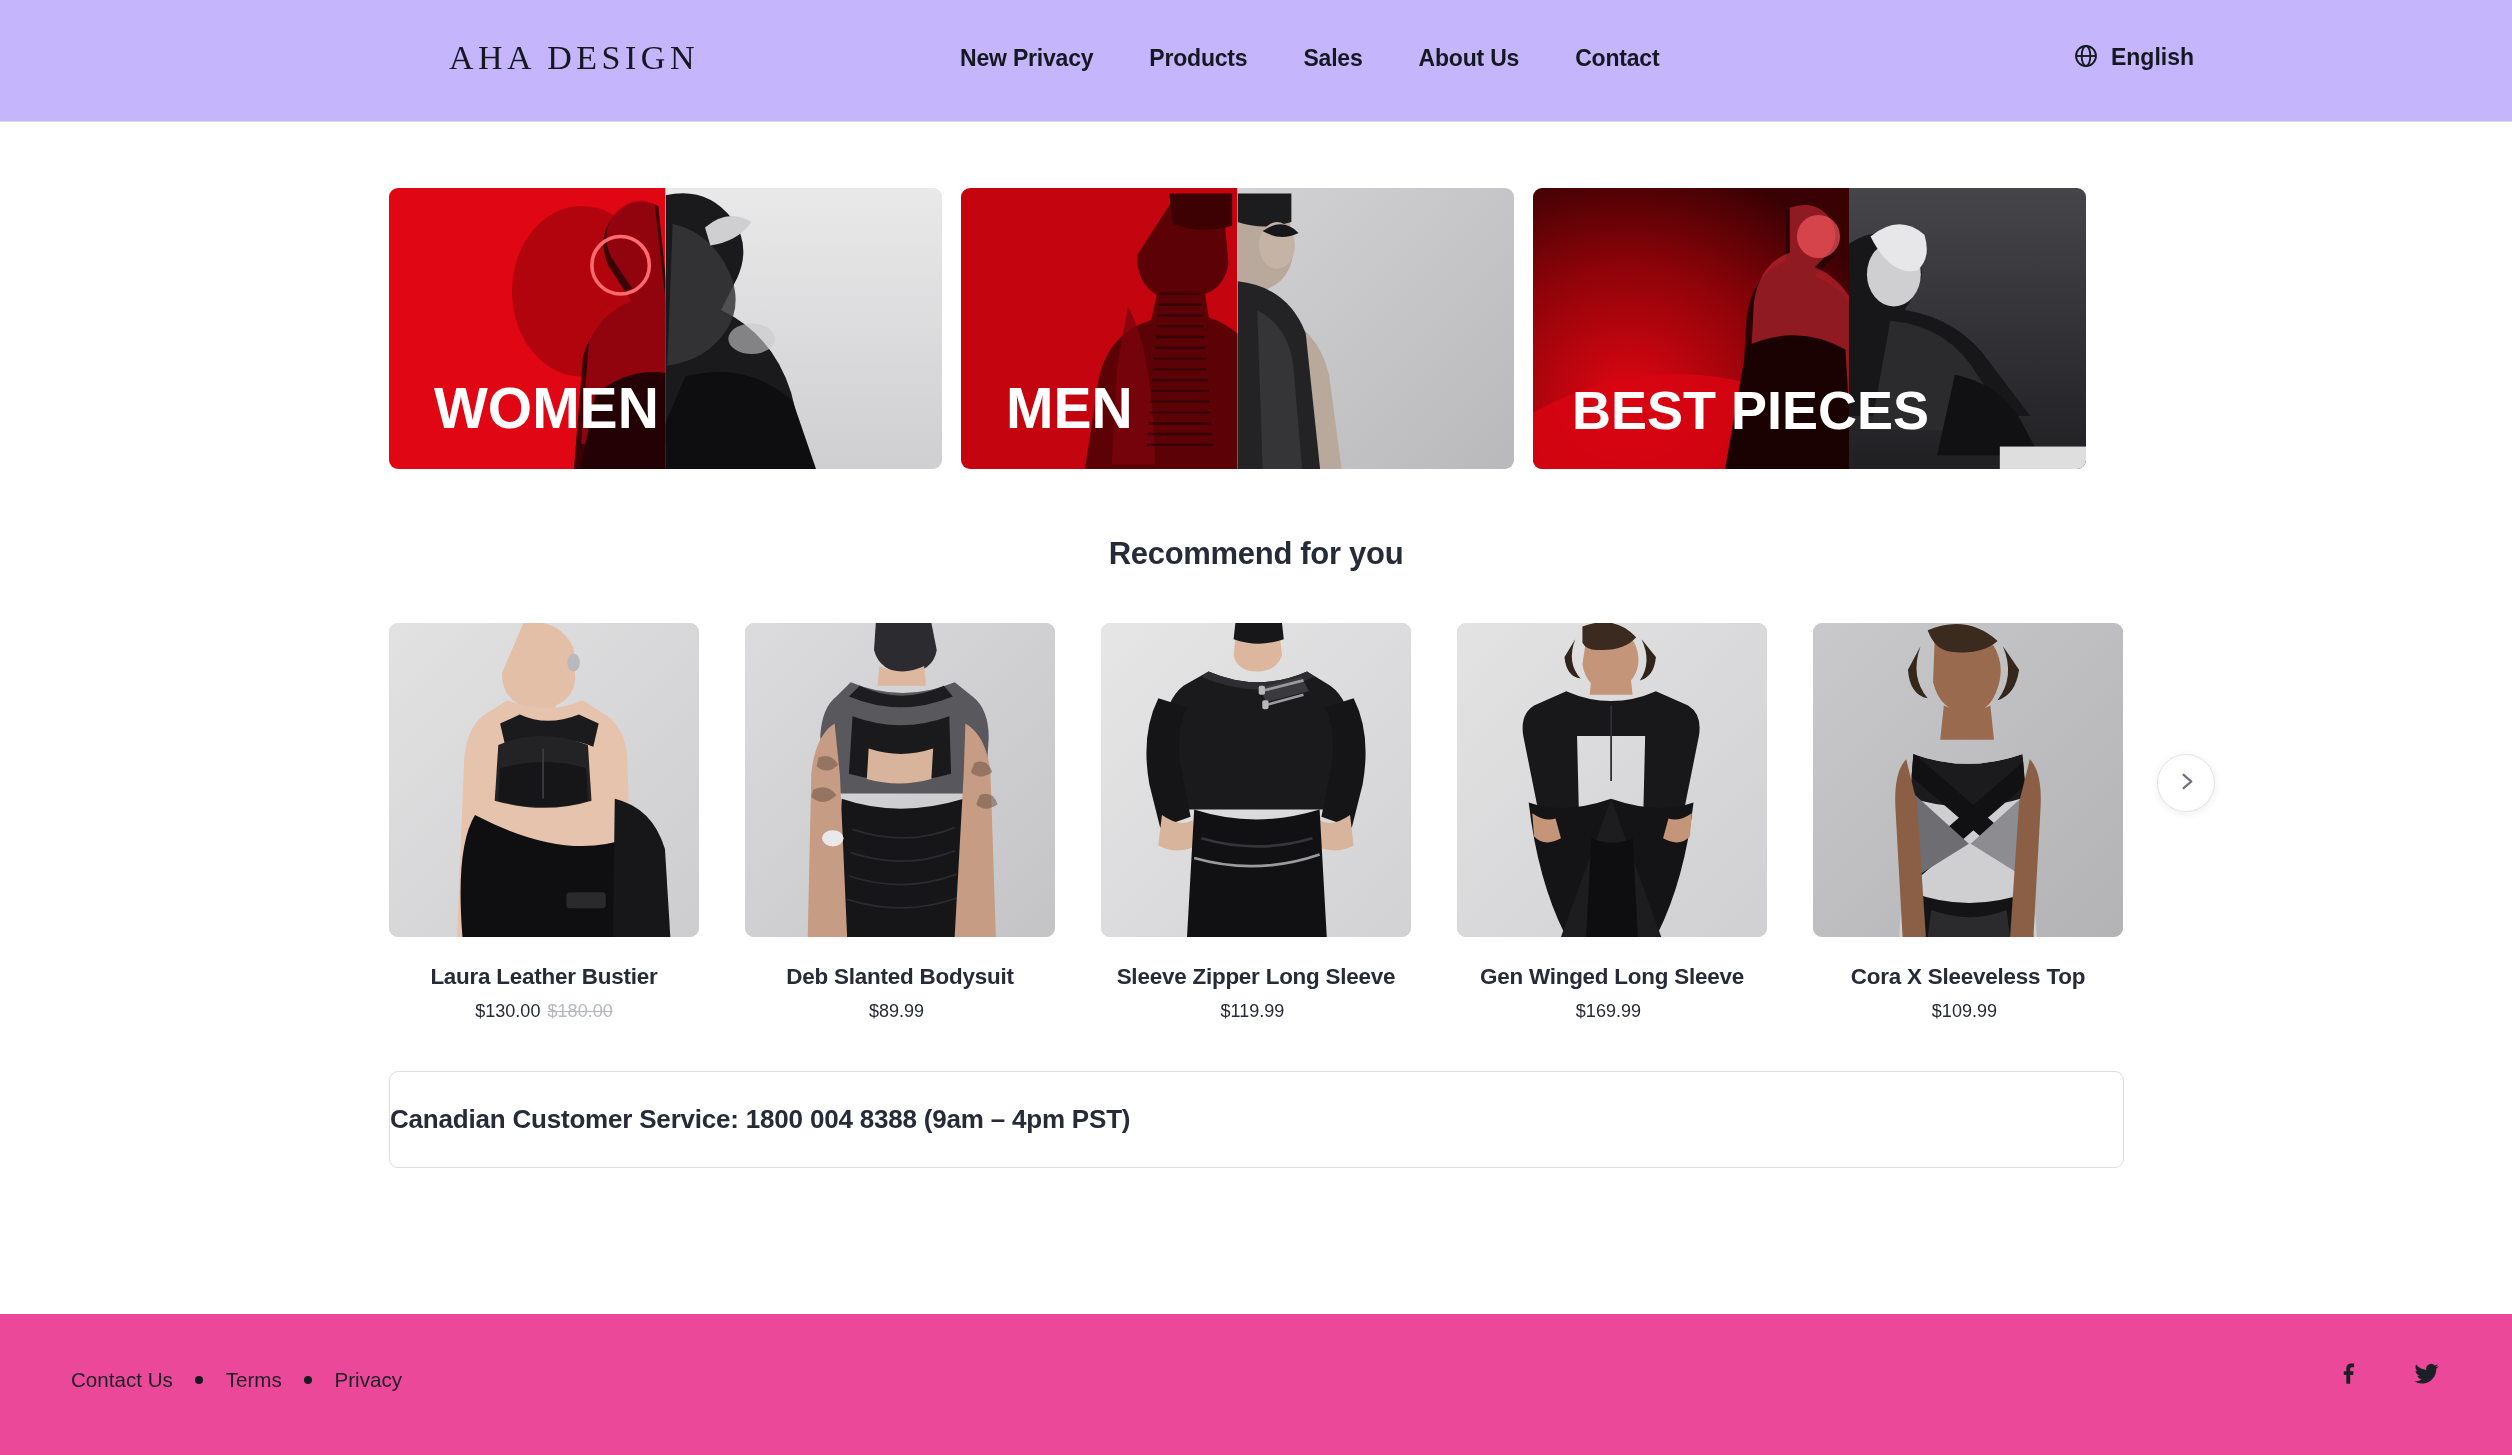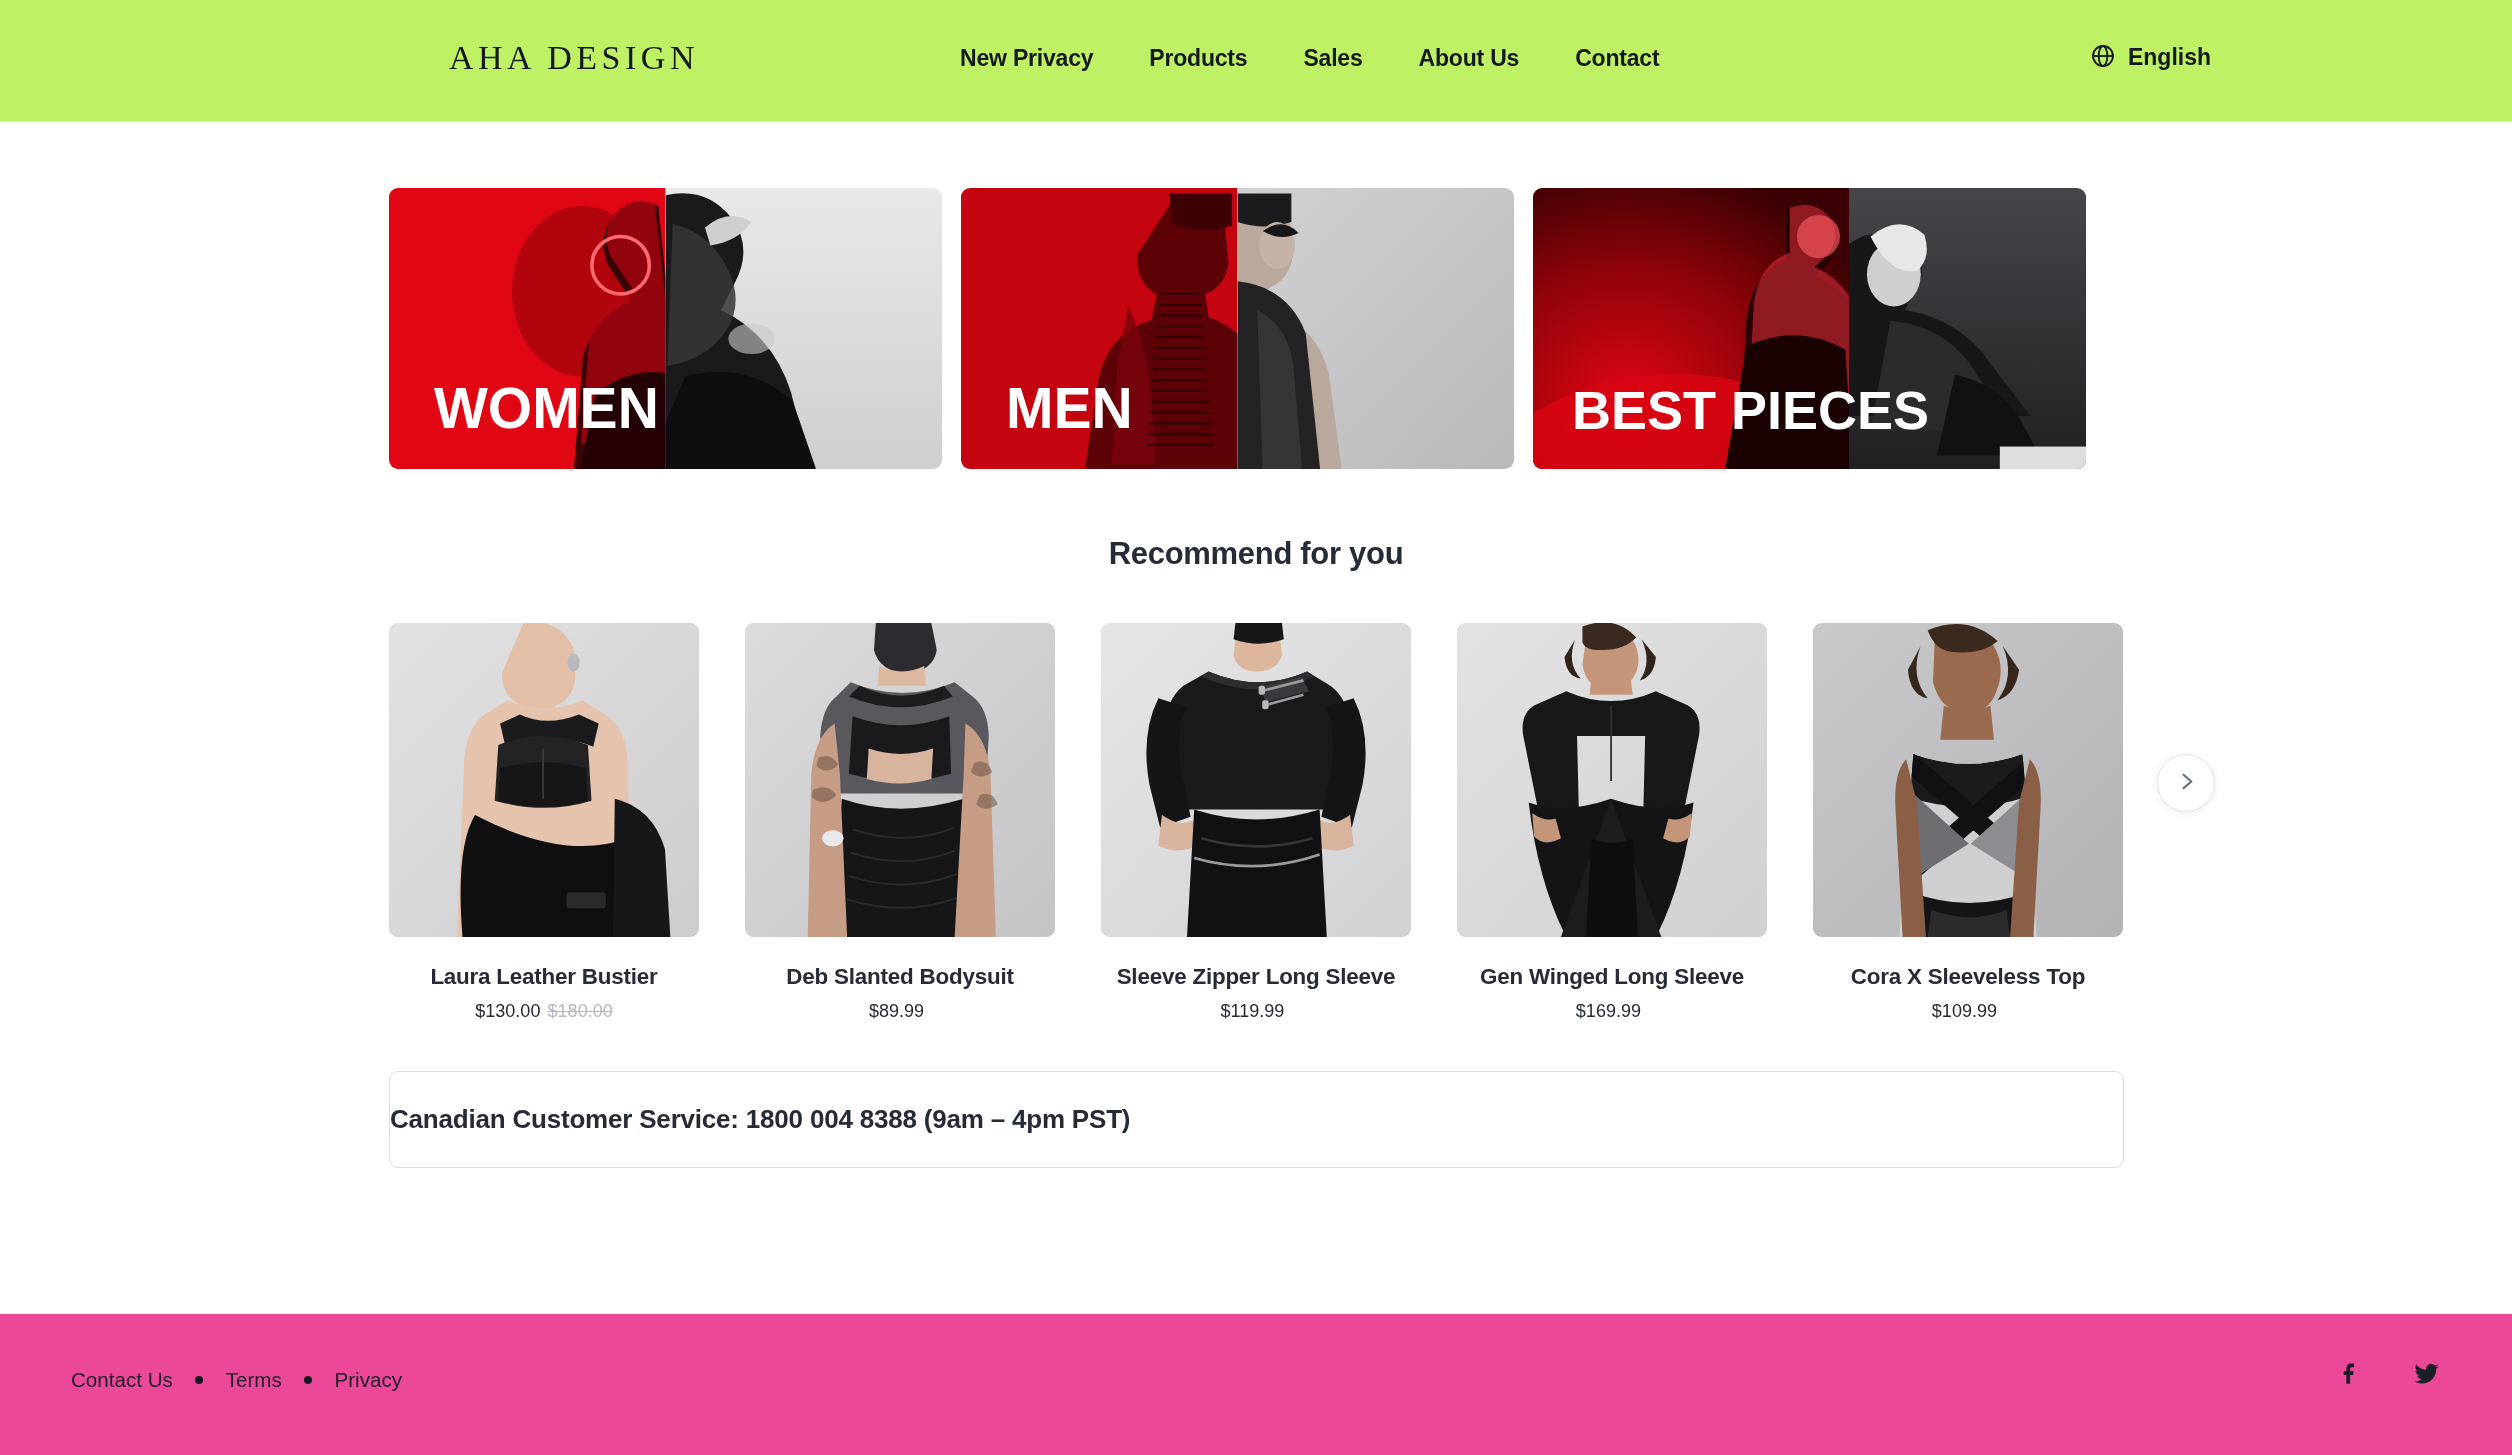--- a/index.html
+++ b/index.html
@@ -16,21 +16,21 @@
     position: relative;
   }
 
   
   .header {
     height: 122px;
     border-bottom: 1.8px solid #dcdde2;
     display: flex;
     align-items: center;
     box-sizing: border-box;
-    background: #bef264;
+    background: #c4b5fd;
   }
   .logo {
     position: absolute;
     left: 449px;
     top: 39px;
     font-family: "Liberation Serif", serif;
     font-size: 34px;
     letter-spacing: 4.5px;
     color: #15181f;
     white-space: nowrap;
@@ -47,21 +47,21 @@
   .nav-item {
     font-size: 23px;
     font-weight: bold;
     color: #15181f;
     white-space: nowrap;
     cursor: pointer;
     letter-spacing: -0.2px;
   }
   .lang {
     position: absolute;
-    right: 301px;
+    right: 318px;
     top: 43px;
     display: flex;
     align-items: center;
     gap: 11.7px;
     cursor: pointer;
   }
   .lang-label {
     font-size: 23px;
     font-weight: bold;
     color: #15181f;

